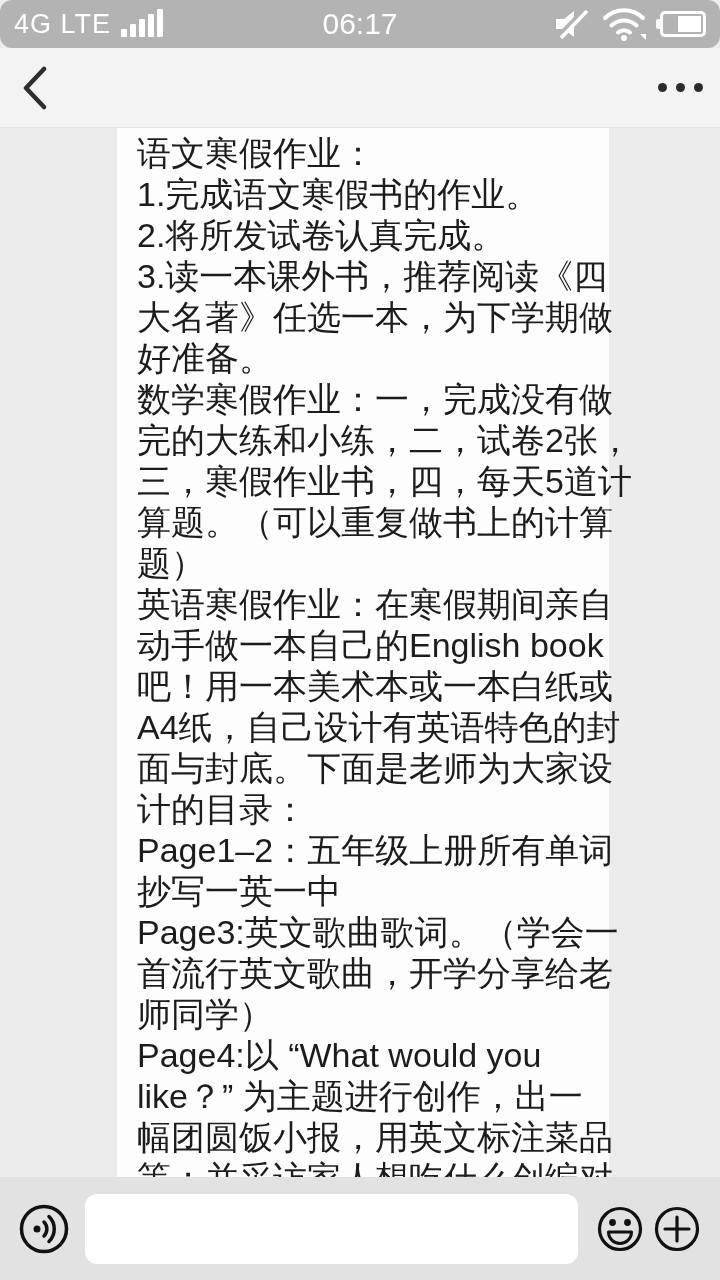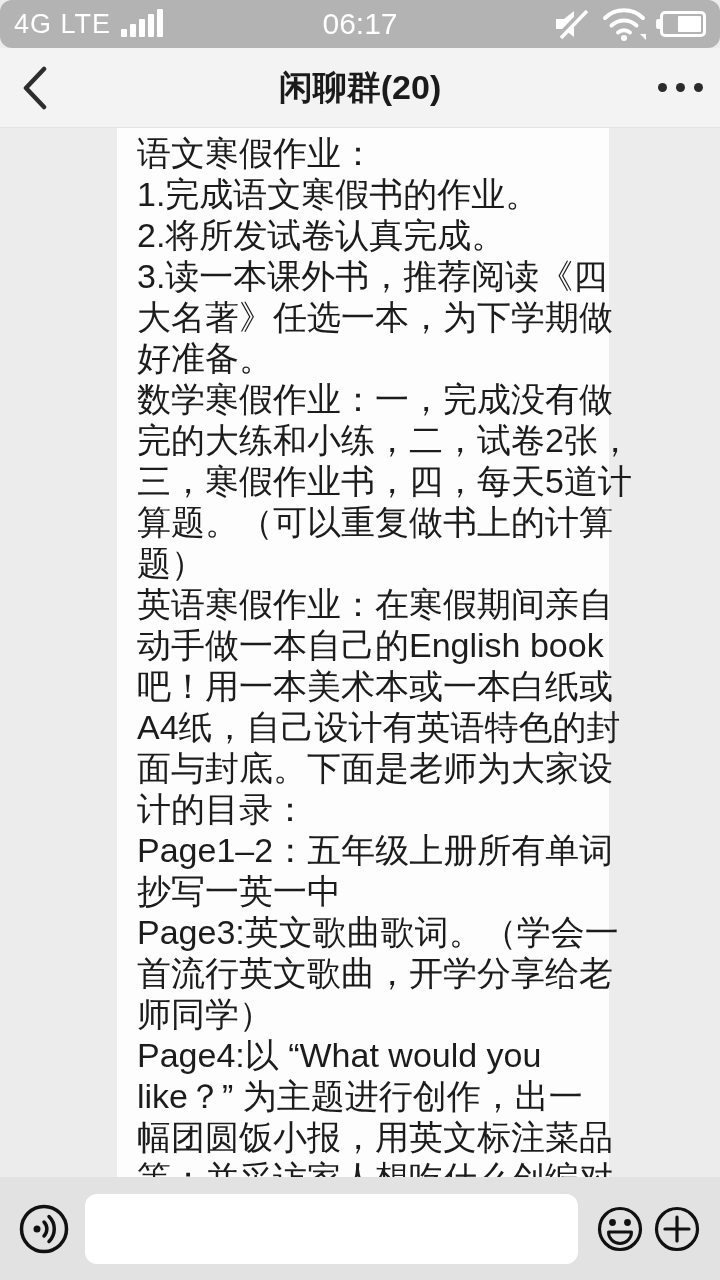--- a/index.html
+++ b/index.html
@@ -149,21 +149,20 @@
       </div>
     </div>
   </div>
 
   <div class="nav-bar">
     <div class="back-btn">
       <svg width="26" height="44" viewBox="0 0 26 44">
         <polyline points="22,3 4,22 22,41" fill="none" stroke="#2d2d2d" stroke-width="4.5" stroke-linecap="round" stroke-linejoin="round"></polyline>
       </svg>
     </div>
-    <div class="nav-title">闲聊群(20)</div>
     <div class="more-btn">
       <i></i>
         <i></i>
         <i></i>
     </div>
   </div>
 
   <div class="chat-area">
     <div class="bubble">
       <div class="msg-text">语文寒假作业：

